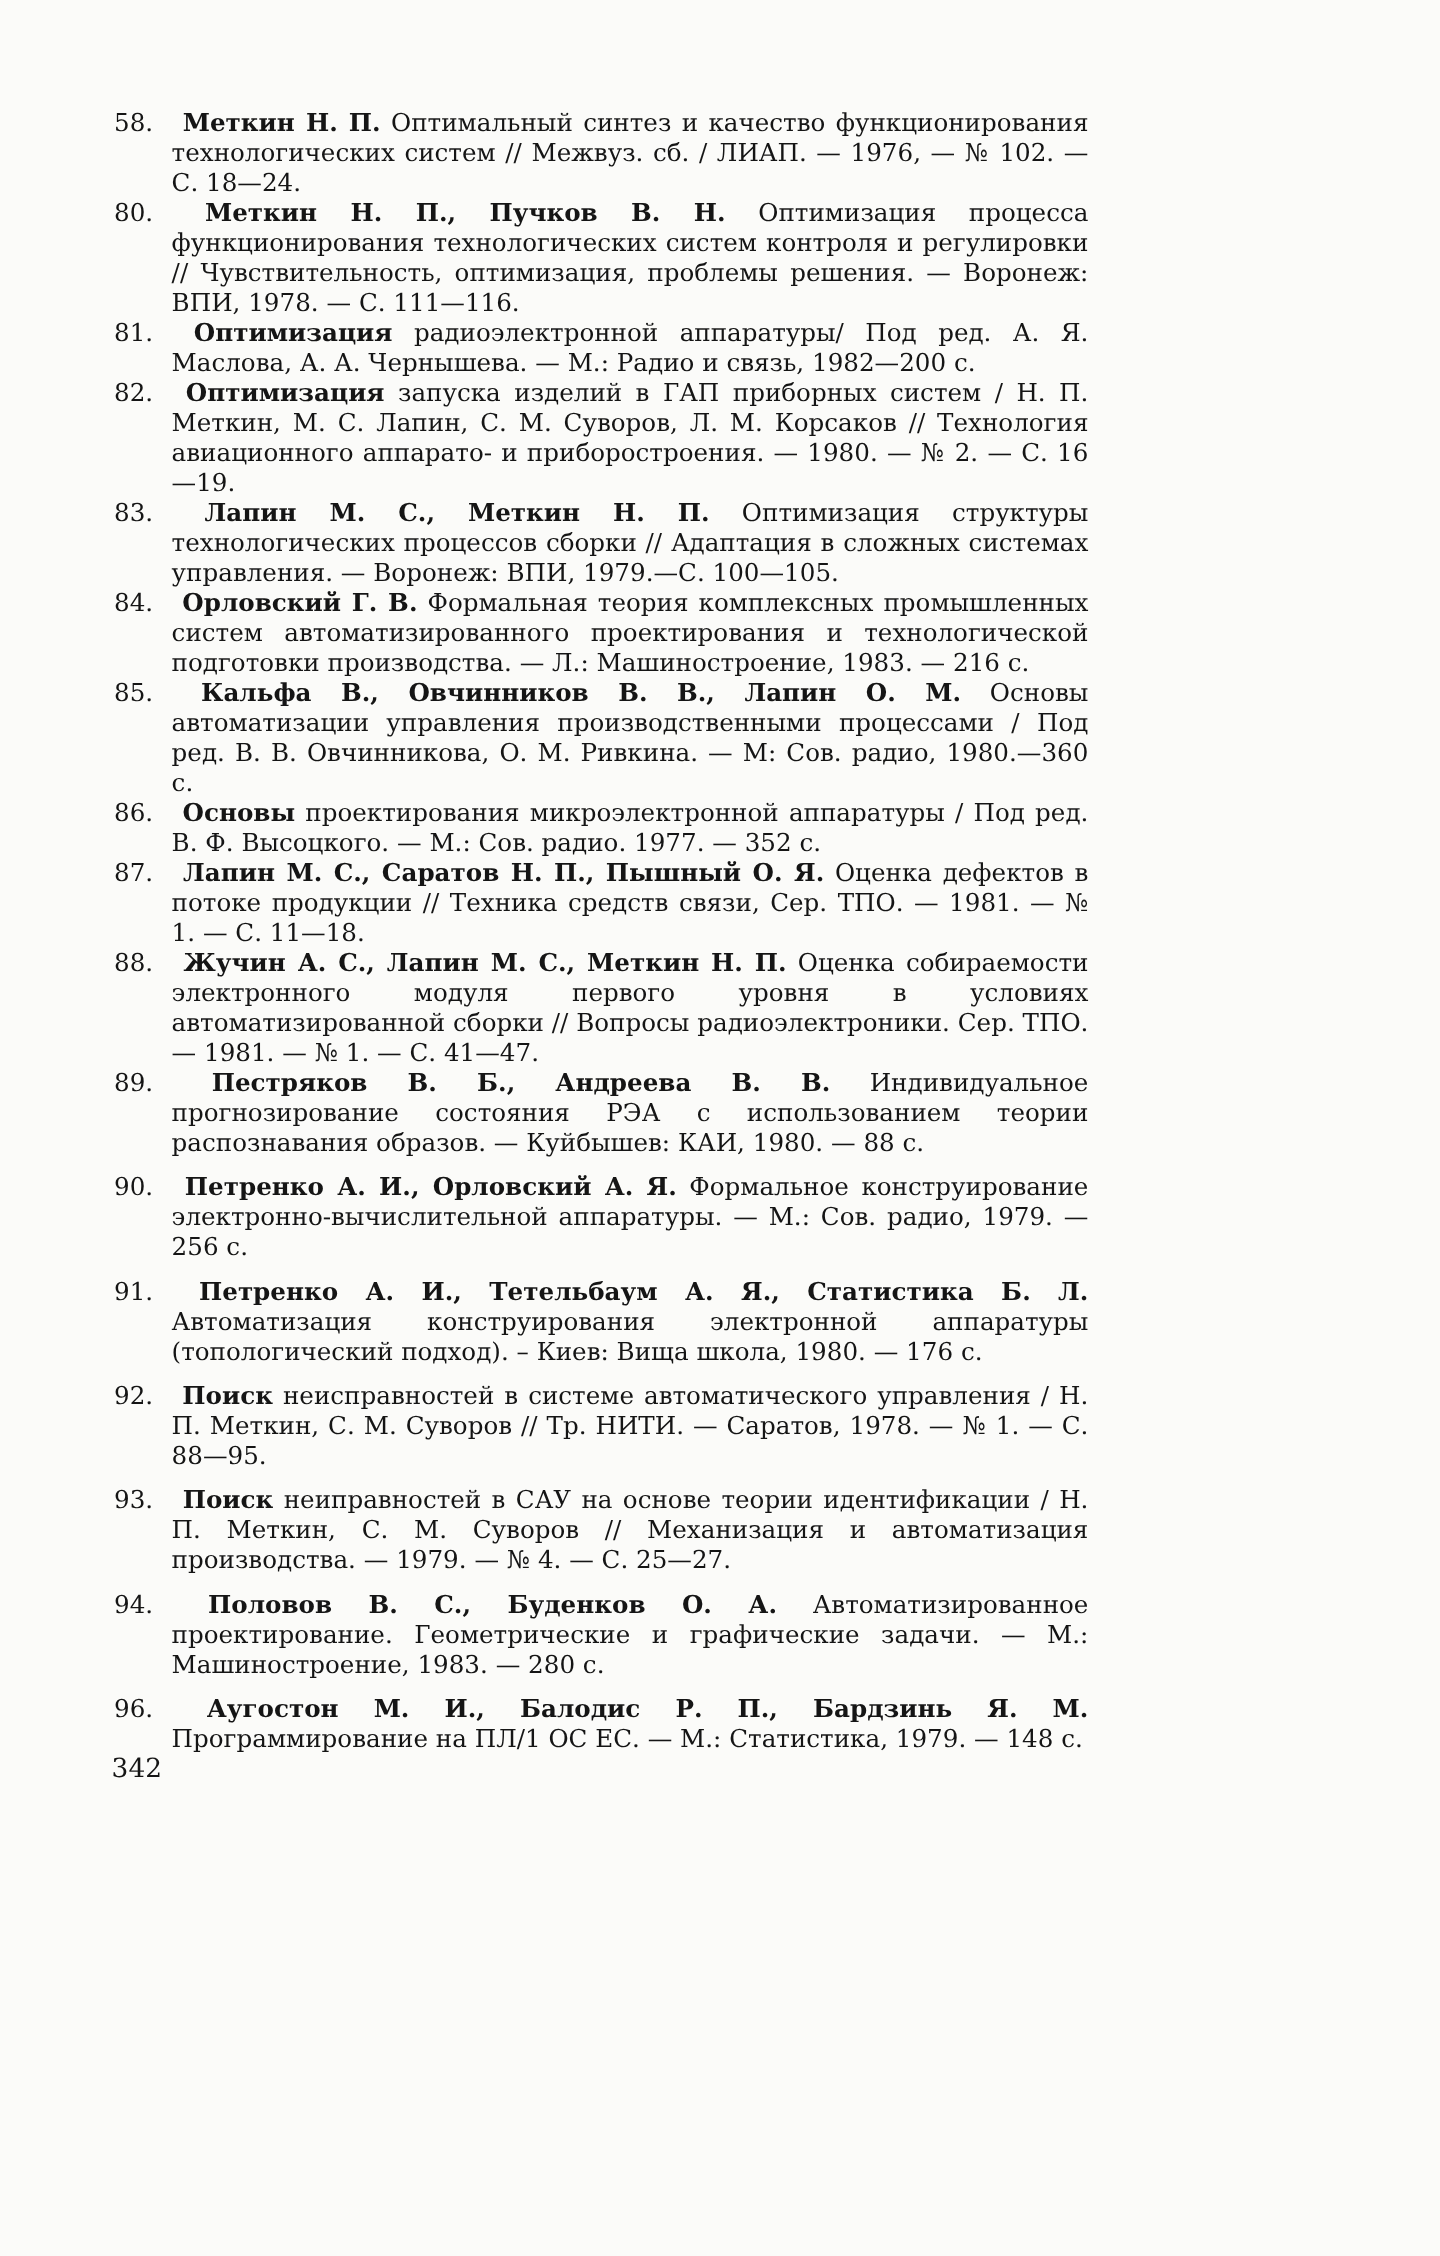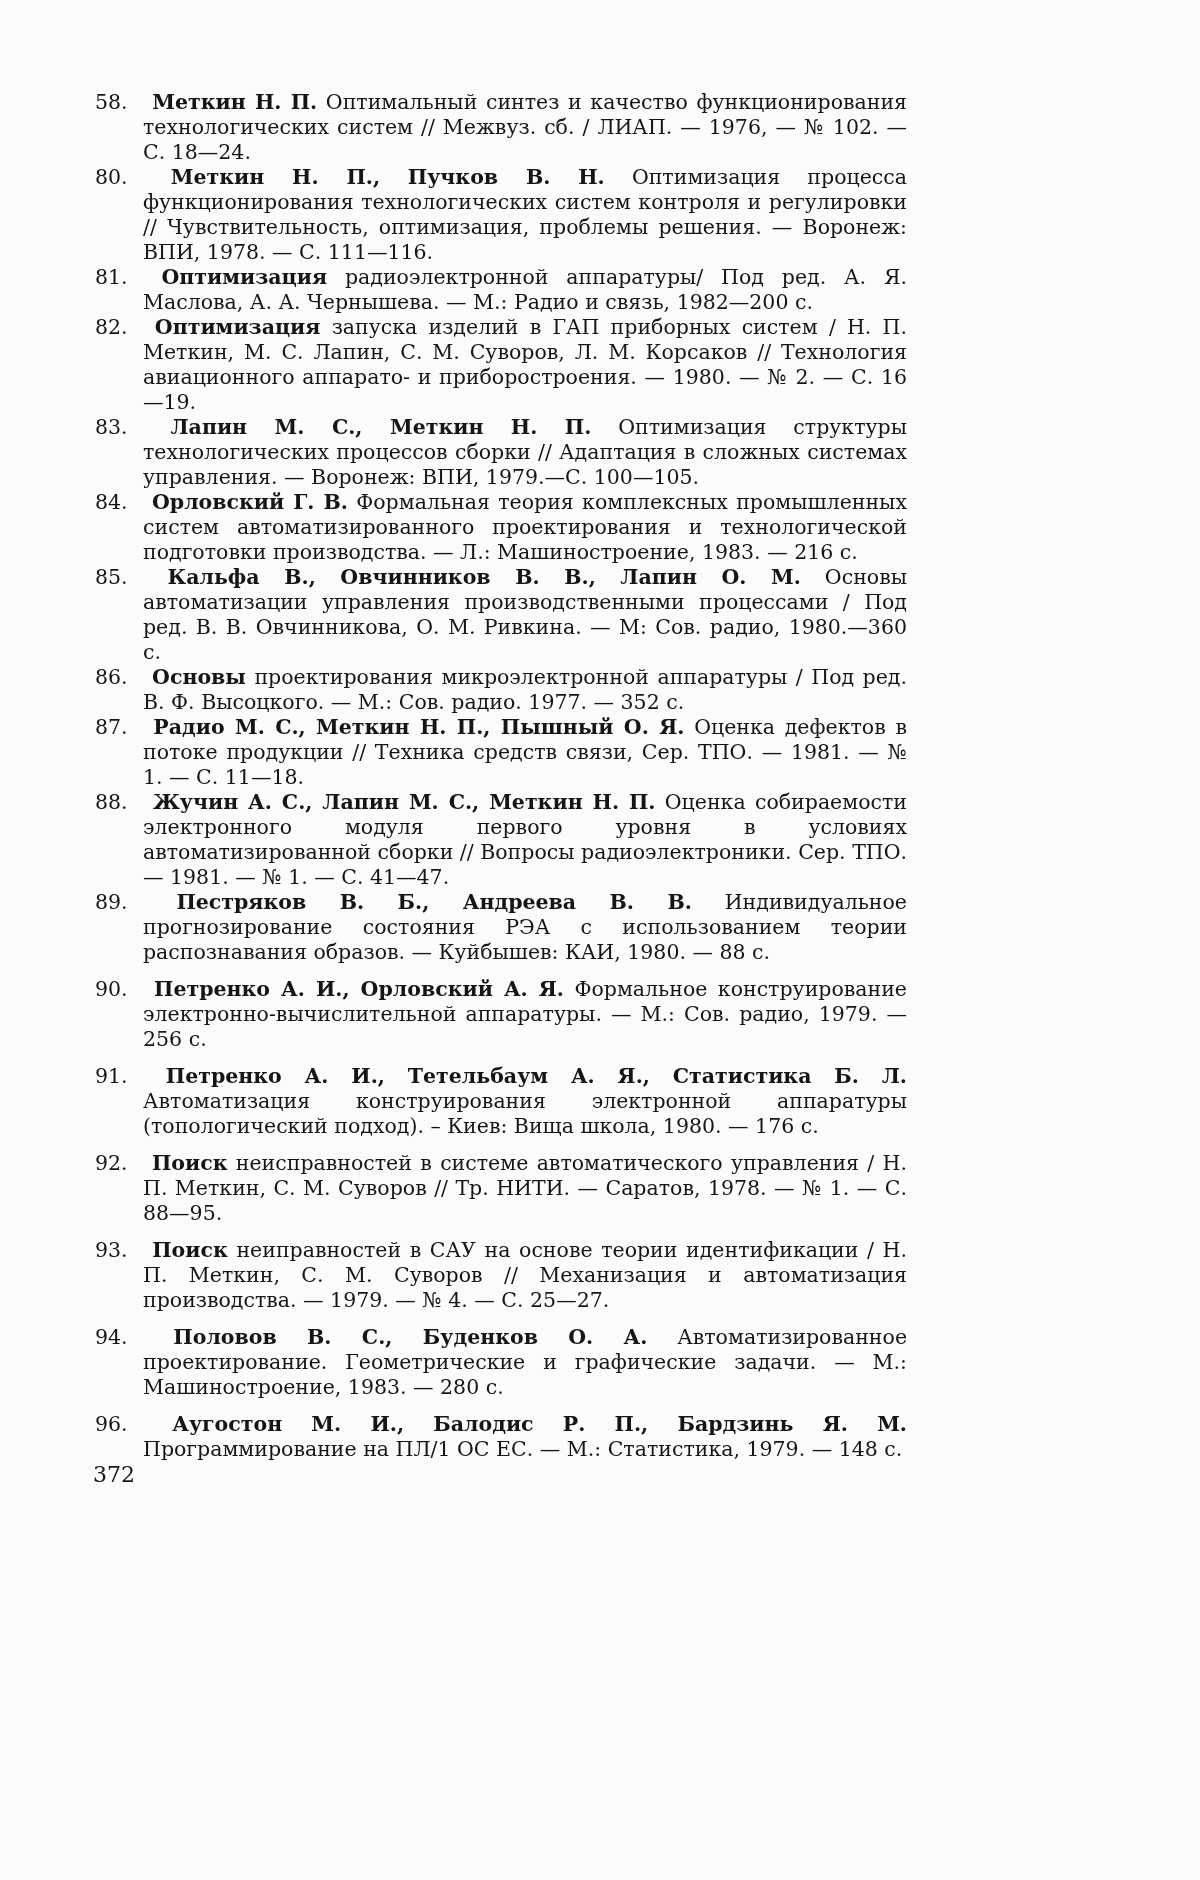--- a/index.html
+++ b/index.html
@@ -52,24 +52,24 @@
 
 <div class="page">
   <p class="ref"><span class="num">58. </span><b>Меткин Н. П.</b><span> Оптимальный синтез и качество функционирования технологических систем // Межвуз. сб. / ЛИАП. — 1976, — № 102. — С. 18—24.</span></p>
   <p class="ref"><span class="num">80. </span><b>Меткин Н. П., Пучков В. Н.</b><span> Оптимизация процесса функционирования технологических систем контроля и регулировки // Чувствительность, оптимизация, проблемы решения. — Воронеж: ВПИ, 1978. — С. 111—116.</span></p>
   <p class="ref"><span class="num">81. </span><b>Оптимизация</b><span> радиоэлектронной аппаратуры/ Под ред. А. Я. Маслова, А. А. Чернышева. — М.: Радио и связь, 1982—200 с.</span></p>
   <p class="ref"><span class="num">82. </span><b>Оптимизация</b><span> запуска изделий в ГАП приборных систем / Н. П. Меткин, М. С. Лапин, С. М. Суворов, Л. М. Корсаков // Технология авиационного аппарато- и приборостроения. — 1980. — № 2. — С. 16—19.</span></p>
   <p class="ref"><span class="num">83. </span><b>Лапин М. С., Меткин Н. П.</b><span> Оптимизация структуры технологических процессов сборки // Адаптация в сложных системах управления. — Воронеж: ВПИ, 1979.—С. 100—105.</span></p>
   <p class="ref"><span class="num">84. </span><b>Орловский Г. В.</b><span> Формальная теория комплексных промышленных систем автоматизированного проектирования и технологической подготовки производства. — Л.: Машиностроение, 1983. — 216 с.</span></p>
   <p class="ref"><span class="num">85. </span><b>Кальфа В., Овчинников В. В., Лапин О. М.</b><span> Основы автоматизации управления производственными процессами / Под ред. В. В. Овчинникова, О. М. Ривкина. — М: Сов. радио, 1980.—360 с.</span></p>
   <p class="ref"><span class="num">86. </span><b>Основы</b><span> проектирования микроэлектронной аппаратуры / Под ред. В. Ф. Высоцкого. — М.: Сов. радио. 1977. — 352 с.</span></p>
-  <p class="ref"><span class="num">87. </span><b>Радио М. С., Меткин Н. П., Пышный О. Я.</b><span> Оценка дефектов в потоке продукции // Техника средств связи, Сер. ТПО. — 1981. — № 1. — С. 11—18.</span></p>
+  <p class="ref"><span class="num">87. </span><b>Лапин М. С., Саратов Н. П., Пышный О. Я.</b><span> Оценка дефектов в потоке продукции // Техника средств связи, Сер. ТПО. — 1981. — № 1. — С. 11—18.</span></p>
   <p class="ref"><span class="num">88. </span><b>Жучин А. С., Лапин М. С., Меткин Н. П.</b><span> Оценка собираемости электронного модуля первого уровня в условиях автоматизированной сборки // Вопросы радиоэлектроники. Сер. ТПО. — 1981. — № 1. — С. 41—47.</span></p>
   <p class="ref"><span class="num">89. </span><b>Пестряков В. Б., Андреева В. В.</b><span> Индивидуальное прогнозирование состояния РЭА с использованием теории распознавания образов. — Куйбышев: КАИ, 1980. — 88 с.</span></p>
   <p class="ref gap"><span class="num">90. </span><b>Петренко А. И., Орловский А. Я.</b><span> Формальное конструирование электронно-вычислительной аппаратуры. — М.: Сов. радио, 1979. — 256 с.</span></p>
   <p class="ref gap"><span class="num">91. </span><b>Петренко А. И., Тетельбаум А. Я., Статистика Б. Л.</b><span> Автоматизация конструирования электронной аппаратуры (топологический подход). – Киев: Вища школа, 1980. — 176 с.</span></p>
   <p class="ref gap"><span class="num">92. </span><b>Поиск</b><span> неисправностей в системе автоматического управления / Н. П. Меткин, С. М. Суворов // Тр. НИТИ. — Саратов, 1978. — № 1. — С. 88—95.</span></p>
   <p class="ref gap"><span class="num">93. </span><b>Поиск</b><span> неиправностей в САУ на основе теории идентификации / Н. П. Меткин, С. М. Суворов // Механизация и автоматизация производства. — 1979. — № 4. — С. 25—27.</span></p>
   <p class="ref gap"><span class="num">94. </span><b>Половов В. С., Буденков О. А.</b><span> Автоматизированное проектирование. Геометрические и графические задачи. — М.: Машиностроение, 1983. — 280 с.</span></p>
   <p class="ref gap"><span class="num">96. </span><b>Аугостон М. И., Балодис Р. П., Бардзинь Я. М.</b><span> Программирование на ПЛ/1 ОС ЕС. — М.: Статистика, 1979. — 148 с.</span></p>
 </div>
 
-<div class="page-number">372</div>
+<div class="page-number">342</div>
 
 </body></html>

